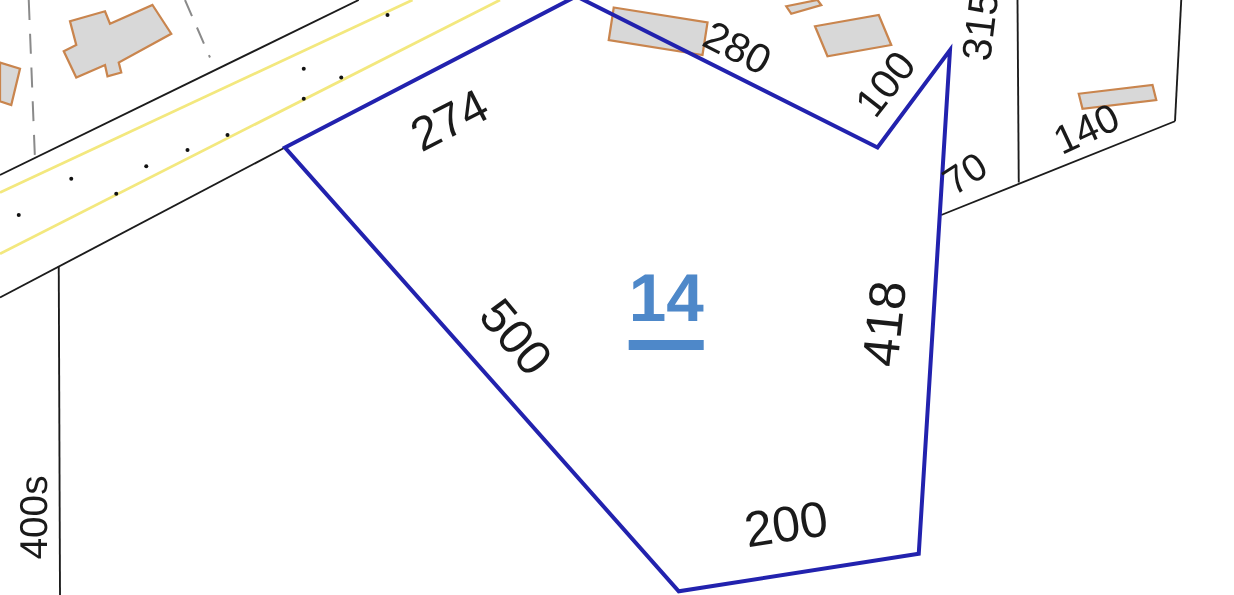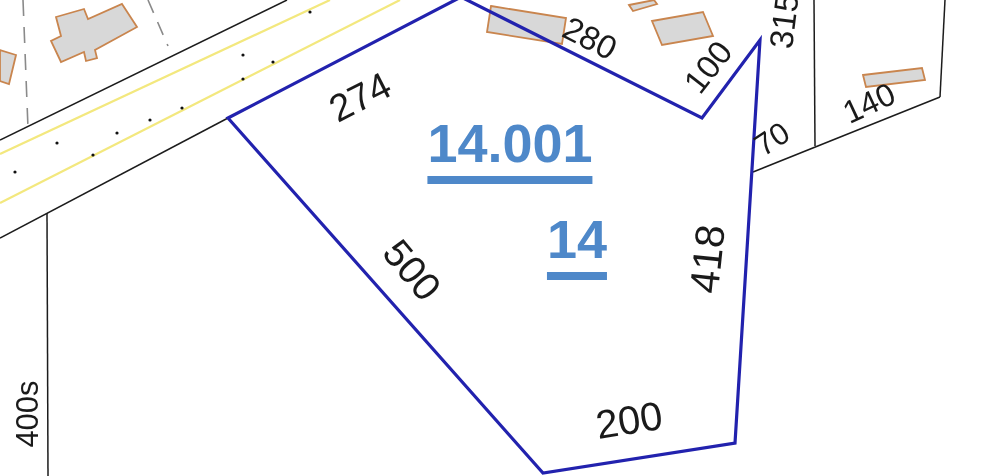--- a/index.html
+++ b/index.html
@@ -35,21 +35,21 @@
   #d100 {left:708px;top:67px; font-size:33px;transform:translate(-50%,-50%) rotate(-52deg);}
   #d315 {left:784px;top:21px; font-size:33px;transform:translate(-50%,-50%) rotate(-83deg);}
   #d140 {left:869px;top:103px;font-size:32px;transform:translate(-50%,-50%) rotate(-25deg);}
   #d70  {left:772px;top:139px;font-size:31px;transform:translate(-50%,-50%) rotate(-33deg);}
   #d418 {left:708px;top:259px;font-size:41px;transform:translate(-50%,-50%) rotate(-84deg);}
   #d500 {left:412px;top:270px;font-size:39px;transform:translate(-50%,-50%) rotate(50deg);}
   #d200 {left:629px;top:420px;font-size:40px;transform:translate(-50%,-50%) rotate(-9deg);}
   #d400s{left:27px; top:414px;font-size:31px;transform:translate(-50%,-50%) rotate(-90deg);}
   
   #lot14001{left:510px;top:150px;font-size:54px;}
-  #lot14   {left:533px;top:246px;font-size:54px;margin-left:44px;}
+  #lot14   {left:533px;top:246px;font-size:54px;}
   #lot16   {left:863px;top:214px;font-size:56px;}
 </style>
 </head>
 <body>
 
 <div id="map-canvas">
 
   <svg width="987" height="476" viewBox="0 0 987 476">
 
     <g>
@@ -101,16 +101,15 @@
   <div class="dim" id="d280">280</div>
   <div class="dim" id="d100">100</div>
   <div class="dim" id="d315">315</div>
   <div class="dim" id="d140">140</div>
   <div class="dim" id="d70">70</div>
   <div class="dim" id="d418">418</div>
   <div class="dim" id="d500">500</div>
   <div class="dim" id="d200">200</div>
   <div class="dim" id="d400s">400s</div>
 
-  <div class="lot" id="lot14001">14.001</div>
   <div class="lot" id="lot14">14</div>
 
 </div>
 
 </body></html>

